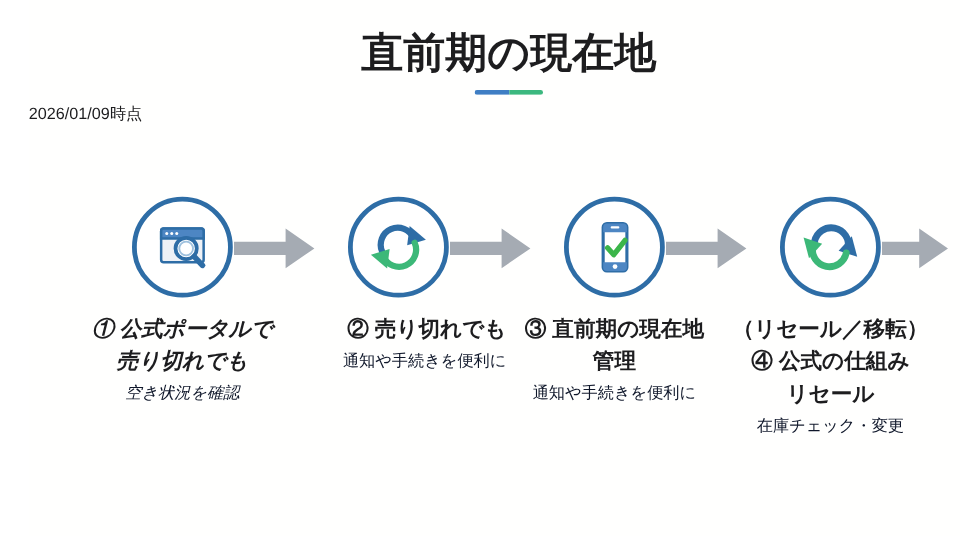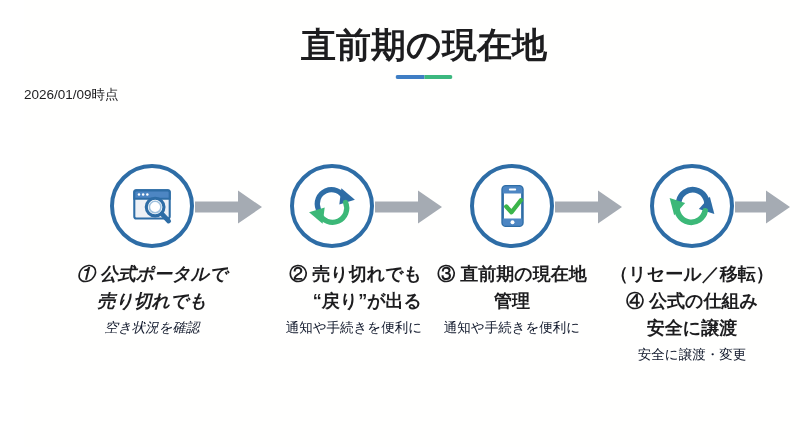--- a/index.html
+++ b/index.html
@@ -89,21 +89,20 @@
     <div class="circle">
       <svg width="50" height="50" viewBox="0 0 48 48">
         <path d="M11 27.5 A13.5 13.5 0 1 1 36 16.5" fill="none" stroke="#2e6da6" stroke-width="5" stroke-linecap="round"></path>
         <polygon points="33,7 46,18 31,22.5" fill="#2e6da6"></polygon>
         <path d="M37 20.5 A13.5 13.5 0 1 1 12 31.5" fill="none" stroke="#3cb878" stroke-width="5" stroke-linecap="round"></path>
         <polygon points="15,41 2,30 17,25.5" fill="#3cb878"></polygon>
       </svg>
     </div>
     <div class="label">
       <div>② 売り切れでも</div>
-      <div>“戻り”が出る</div>
     </div>
     <div class="sub">通知や手続きを便利に</div>
   </div>
 
   <div class="step step-3">
     <div class="circle">
       <svg width="50" height="50" viewBox="0 0 48 48">
         <rect x="15" y="5" width="19" height="38" rx="3" fill="#ffffff" stroke="#2e6da6" stroke-width="2.5"></rect>
         <path d="M15 8 a3 3 0 0 1 3-3 h13 a3 3 0 0 1 3 3 v4 H15 z" fill="#4d86c3"></path>
         <rect x="21" y="7.3" width="7" height="1.8" rx="0.9" fill="#ffffff"></rect>
@@ -126,23 +125,23 @@
           <path d="M11 27.5 A13.5 13.5 0 1 1 36 16.5" fill="none" stroke="#2e6da6" stroke-width="5.5" stroke-linecap="round"></path>
           <polygon points="33,7 46,18 31,22.5" fill="#2e6da6"></polygon>
           <path d="M37 20.5 A13.5 13.5 0 1 1 12 31.5" fill="none" stroke="#3cb878" stroke-width="5.5" stroke-linecap="round"></path>
           <polygon points="15,41 2,30 17,25.5" fill="#3cb878"></polygon>
         </g>
       </svg>
     </div>
     <div class="label">
       <div>（リセール／移転）</div>
       <div>④ 公式の仕組み</div>
-      <div>安全に譲渡</div>
+      <div>リセール</div>
     </div>
-    <div class="sub">安全に譲渡・変更</div>
+    <div class="sub">在庫チェック・変更</div>
   </div>
 
   <svg class="arrow arrow-1" width="68" height="36" viewBox="0 0 68 36">
     <polygon points="0,12.5 43,12.5 43,1.5 67,18 43,34.5 43,23.5 0,23.5" fill="#a5abb3"></polygon>
   </svg>
   <svg class="arrow arrow-2" width="68" height="36" viewBox="0 0 68 36">
     <polygon points="0,12.5 43,12.5 43,1.5 67,18 43,34.5 43,23.5 0,23.5" fill="#a5abb3"></polygon>
   </svg>
   <svg class="arrow arrow-3" width="68" height="36" viewBox="0 0 68 36">
     <polygon points="0,12.5 43,12.5 43,1.5 67,18 43,34.5 43,23.5 0,23.5" fill="#a5abb3"></polygon>

